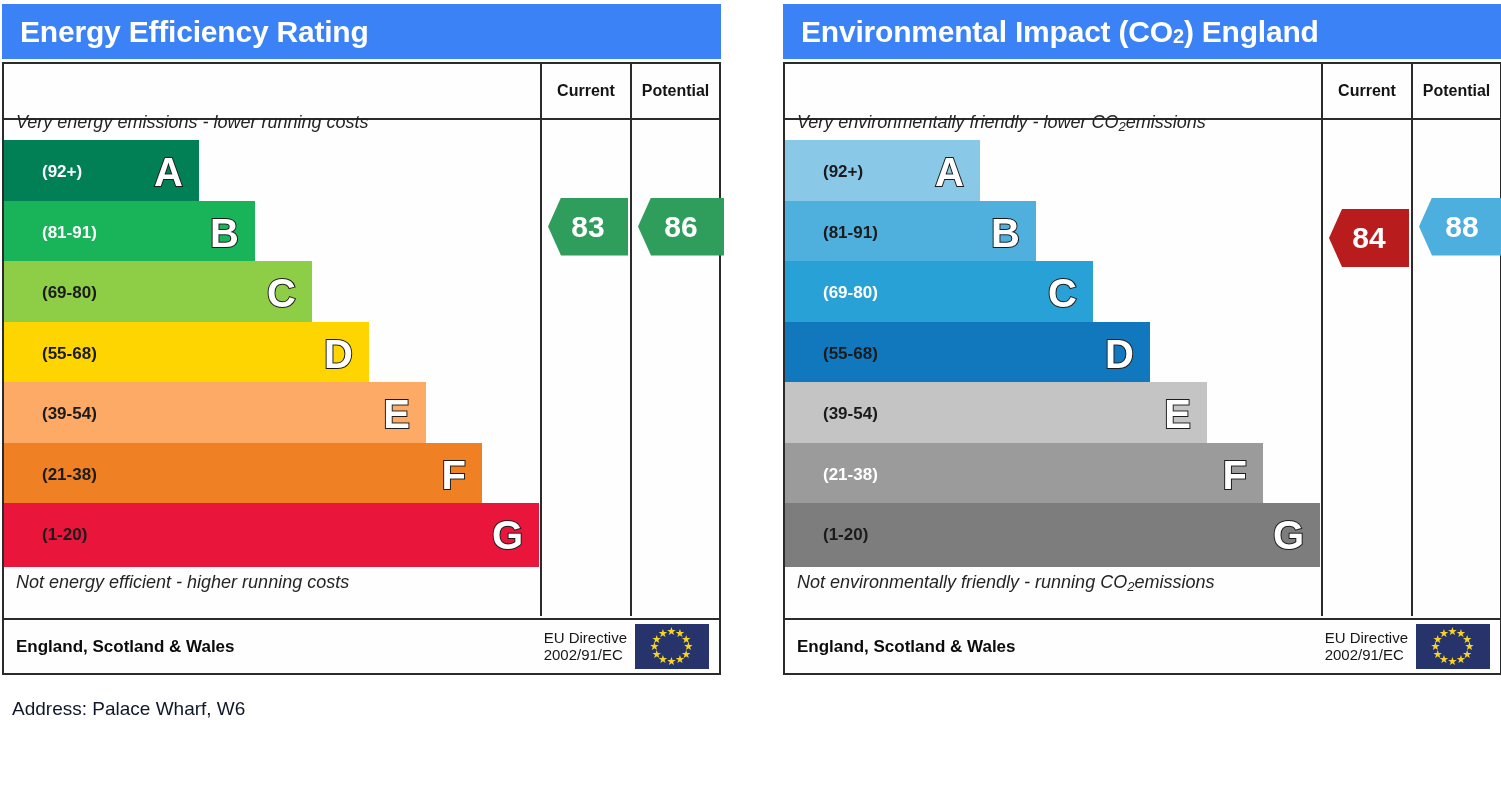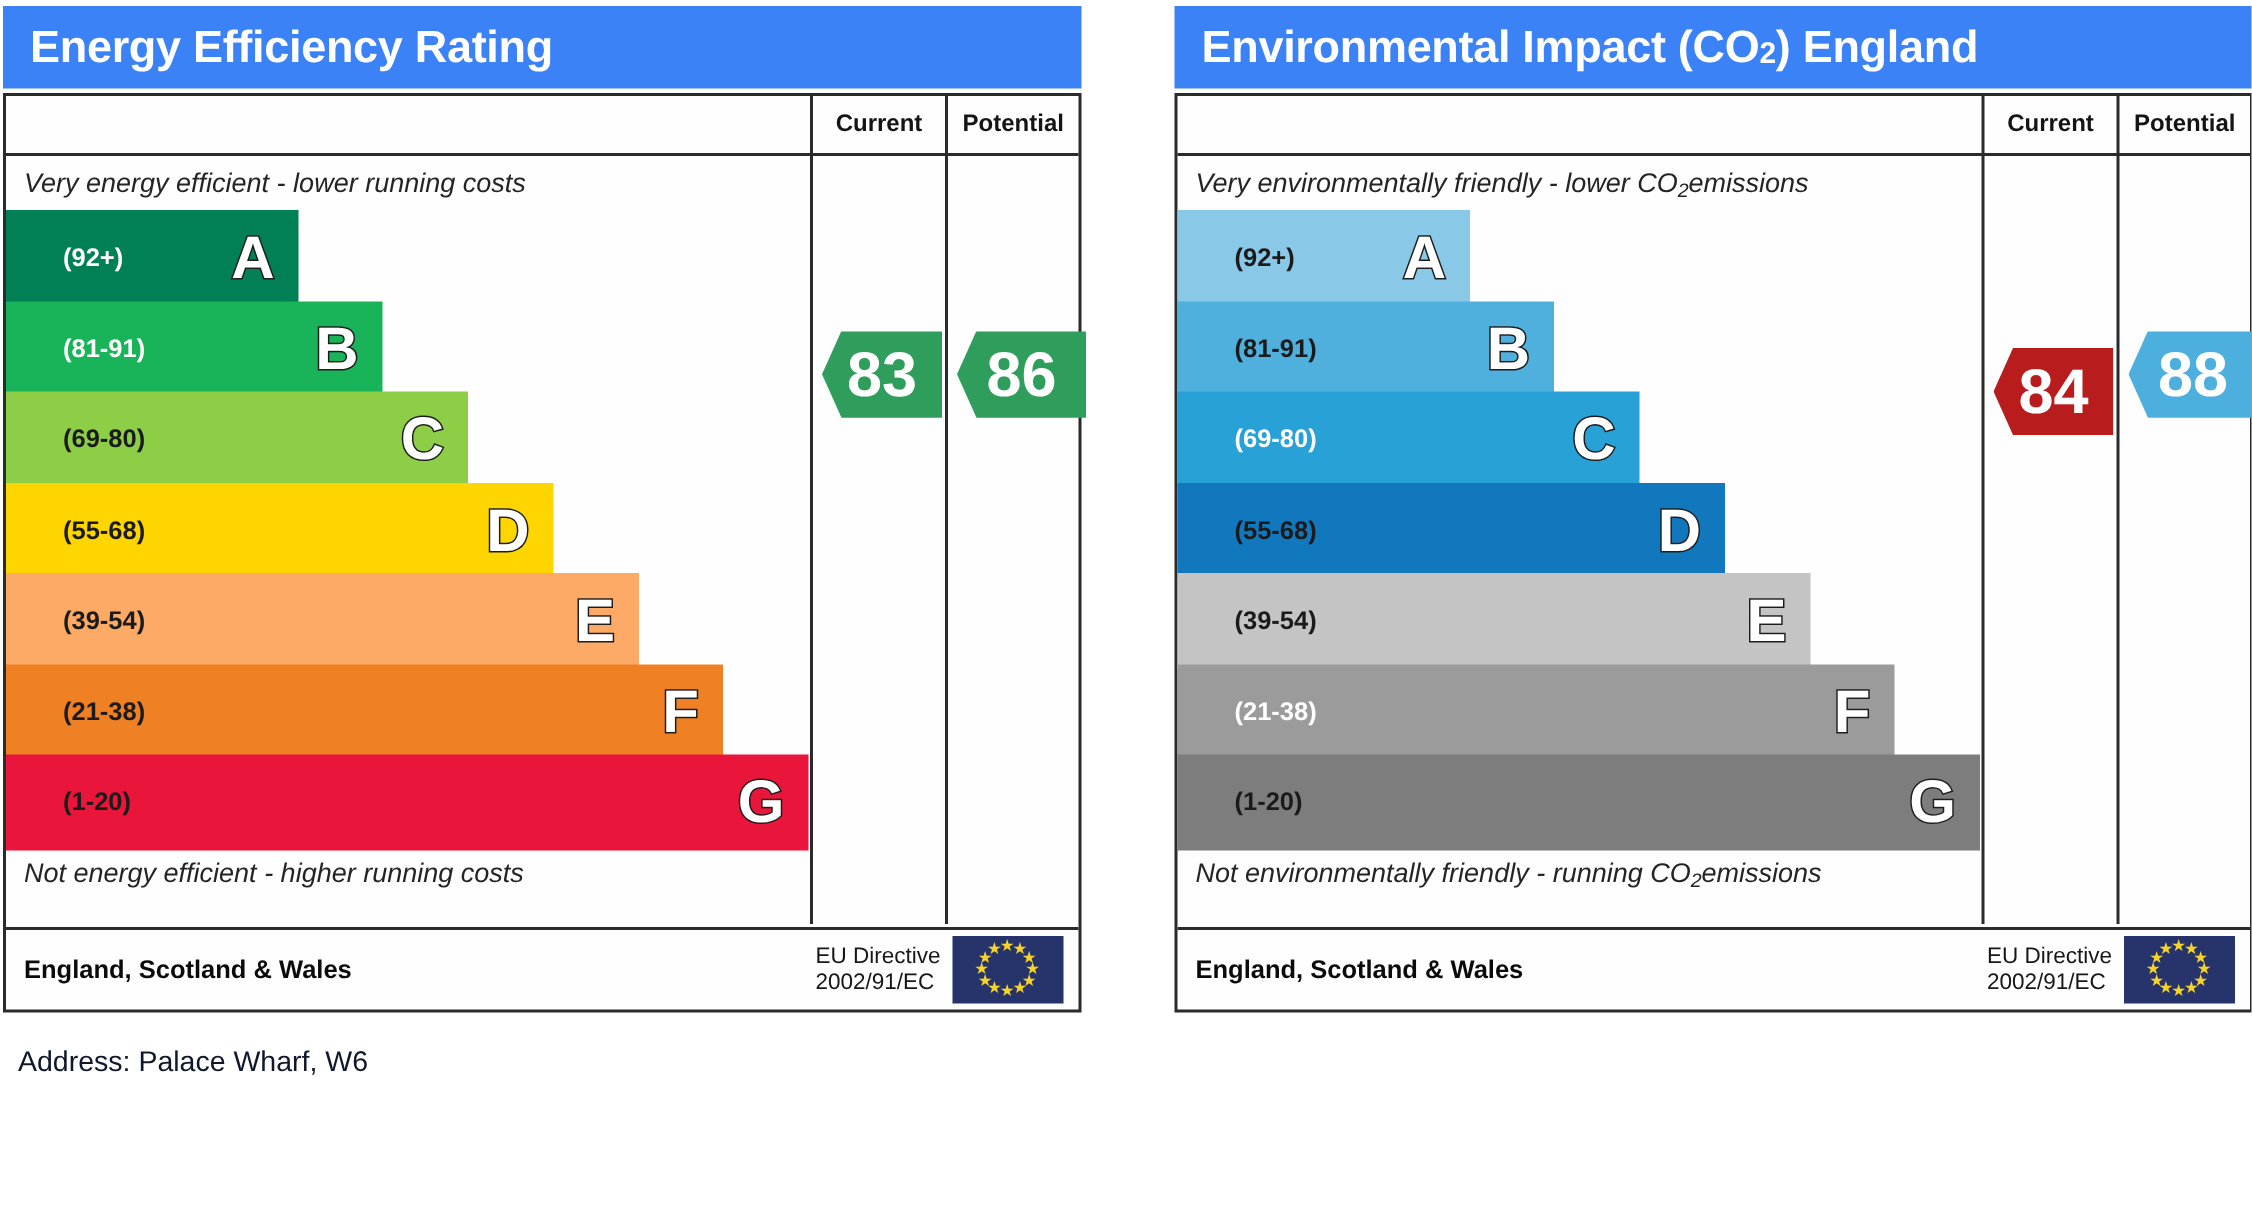--- a/index.html
+++ b/index.html
@@ -33,21 +33,21 @@
   
   .epc-table {
     position: absolute; left: 0; top: 58px;
     width: 719px; height: 613px;
     border: 2px solid #2b2b2b;
     background: #fefefe;
   }
 
   
   .hdr-row {
-    position: absolute; left: 0; top: 0; width: 100%; height: 40px;
+    position: absolute; left: 0; top: 0; width: 100%; height: 56px;
     border-bottom: 2px solid #2b2b2b;
   }
   .hdr-cell {
     position: absolute; top: 0; height: 100%;
     display: flex; align-items: center; justify-content: center;
     font-size: 16px; font-weight: bold; color: #141414;
   }
   .hdr-blank   { left: 0;     width: 536px; }
   .hdr-current { left: 536px; width: 90px; border-left: 2px solid #2b2b2b; }
   .hdr-potent  { left: 626px; width: 89px; border-left: 2px solid #2b2b2b; }
@@ -85,23 +85,22 @@
     -webkit-text-stroke: 2px #1d1d1d;
     paint-order: stroke fill;
     line-height: 1;
   }
 
   
   .rating {
     position: absolute;
     height: 58px;
     display: flex; align-items: center; justify-content: center;
-    color: #ffffff; font-size: 42px; font-weight: bold;
+    color: #ffffff; font-size: 30px; font-weight: bold;
     clip-path: polygon(0% 50%, 13px 0%, 100% 0%, 100% 100%, 13px 100%);
-    margin-top: 23px;
   }
   .rating.current   { left: 544px; width: 80px; }
   .rating.potential { left: 634px; width: 86px; }
 
   
   .epc-footer {
     position: absolute; left: 0; bottom: 0; width: 100%; height: 55px;
     border-top: 2px solid #2b2b2b;
     display: flex; align-items: center;
   }
@@ -137,21 +136,21 @@
     <div class="epc left">
       <div class="epc-title">Energy Efficiency Rating</div>
       <div class="epc-table">
         <div class="hdr-row">
           <div class="hdr-cell hdr-blank"></div>
           <div class="hdr-cell hdr-current">Current</div>
           <div class="hdr-cell hdr-potent">Potential</div>
         </div>
         <div class="vrule v1"></div>
         <div class="vrule v2"></div>
-        <div class="caption top">Very energy efficient - lower running costs</div>
+        <div class="caption top">Very energy emissions - lower running costs</div>
         <div class="caption bottom">Not energy efficient - higher running costs</div>
         <div class="bands">
           <div class="band" style="top: 0px; width: 195px; background: rgb(0, 128, 84);">
             <span class="band-range" style="color: rgb(255, 255, 255);">(92+)</span>
             <span class="band-letter">A</span>
           </div>
           <div class="band" style="top: 60.5px; width: 251px; background: rgb(25, 180, 89);">
             <span class="band-range" style="color: rgb(255, 255, 255);">(81-91)</span>
             <span class="band-letter">B</span>
           </div>

